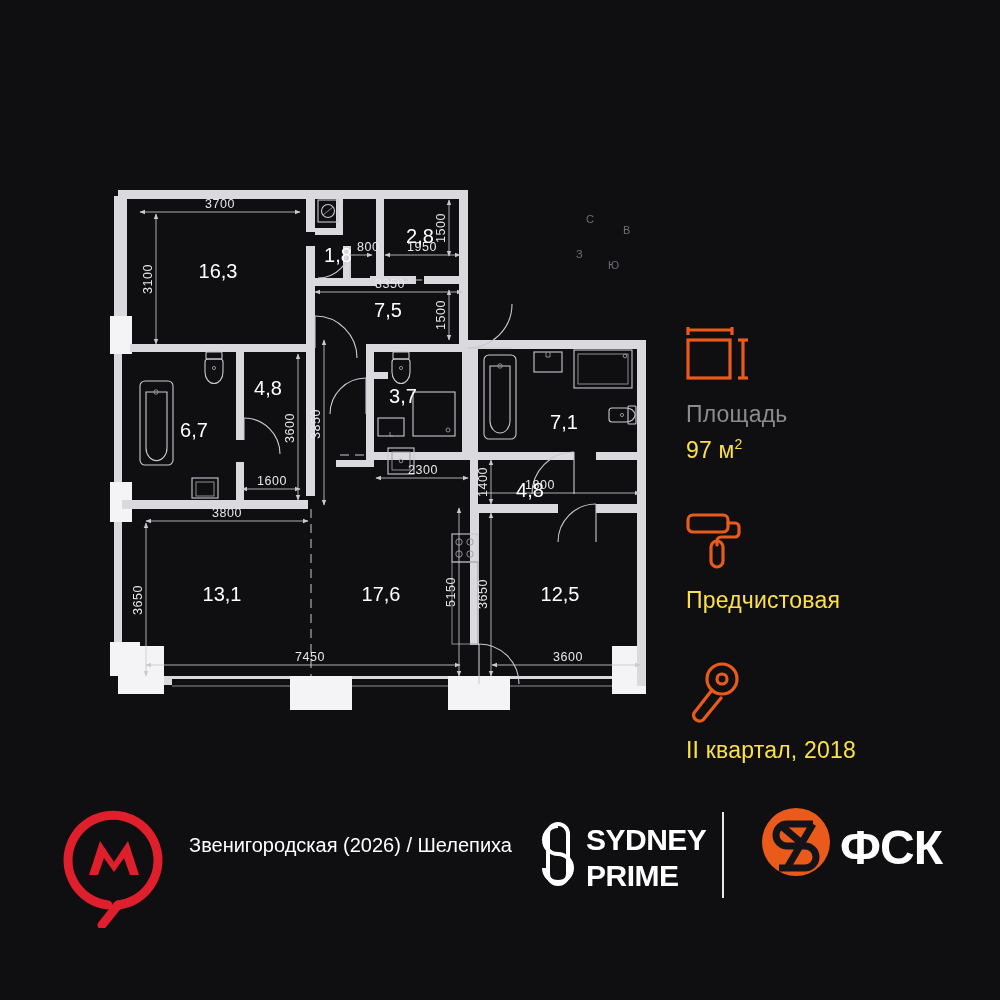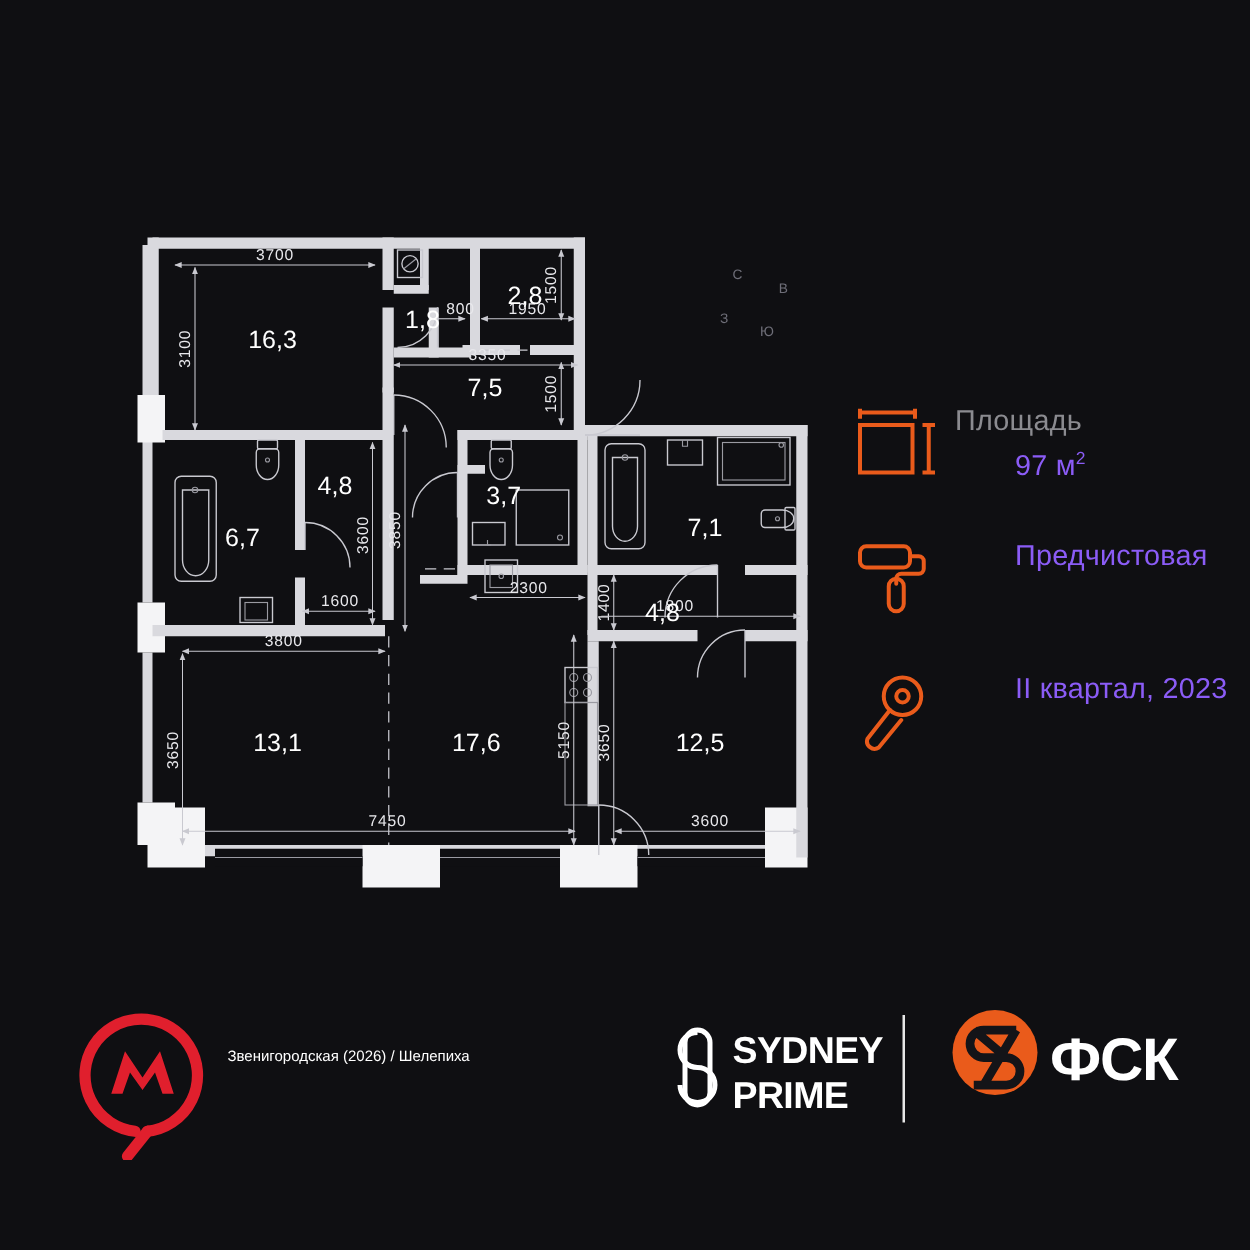--- a/index.html
+++ b/index.html
@@ -12,38 +12,38 @@
   #root { position: relative; width: 797px; height: 1000px; }
 
   
   #plan { position: absolute; left: 0; top: 0; width: 680px; height: 740px; }
   #plan svg { display: block; }
 
   
   #info {
     position: absolute; left: 686px; top: 322px; width: 314px;
   }
-  .info-row { display: flex; align-items: flex-start; margin-bottom: 42px; }
+  .info-row { display: flex; align-items: flex-start; margin-bottom: 42px; flex-direction: column; }
   .info-ico { width: 78px; flex: 0 0 78px; display: flex; align-items: flex-start;
               justify-content: flex-start; padding-top: 4px; }
   .info-txt { flex: 1; }
   .info-label {
     color: #8b8b90; font-size: 23px; line-height: 29px; letter-spacing: .2px;
   }
   .info-value {
-    color: #8b5cf6; font-size: 23px; line-height: 30px; letter-spacing: .2px; margin-left: 48px;
+    color: #fde047; font-size: 23px; line-height: 30px; letter-spacing: .2px;
   }
   .info-value sup { font-size: 14px; vertical-align: super; }
 
   
   #footer { position: absolute; left: 0; top: 790px; width: 1000px; height: 160px; }
   #metro { position: absolute; left: 62px; top: 18px; }
   #metro-text {
     position: absolute; left: 182px; top: 42px; width: 330px;
-    color: #ffffff; font-size: 12px; line-height: 27px;
+    color: #ffffff; font-size: 20px; line-height: 27px; text-align: right;
   }
   #sydney { position: absolute; left: 528px; top: 24px; }
   #divider {
     position: absolute; left: 722px; top: 22px;
     width: 2px; height: 86px; background: #ffffff; opacity: .9;
   }
   #fsk { position: absolute; left: 756px; top: 14px; }
 
   .u { user-select: none; }
 </style>
@@ -405,21 +405,21 @@
       <div class="info-ico">
         <svg width="62" height="62" viewBox="0 0 62 62">
           <g fill="none" stroke="#ea5b1b" stroke-width="3.2" stroke-linecap="round">
             <circle cx="36" cy="18" r="15"></circle>
             <circle cx="36" cy="18" r="5"></circle>
             <path d="M26,29 L8,52 a6,6 0 0 0 9,7 L35,37"></path>
           </g>
         </svg>
       </div>
       <div class="info-txt">
-        <div class="info-value u">II квартал, 2023</div>
+        <div class="info-value u">II квартал, 2018</div>
       </div>
     </div>
 
   </div>
 
   <div id="footer">
 
     <div id="metro">
       <svg width="106" height="120" viewBox="0 0 106 120">
         <g fill="none" stroke="#e01f2d" stroke-width="9" stroke-linecap="round">

